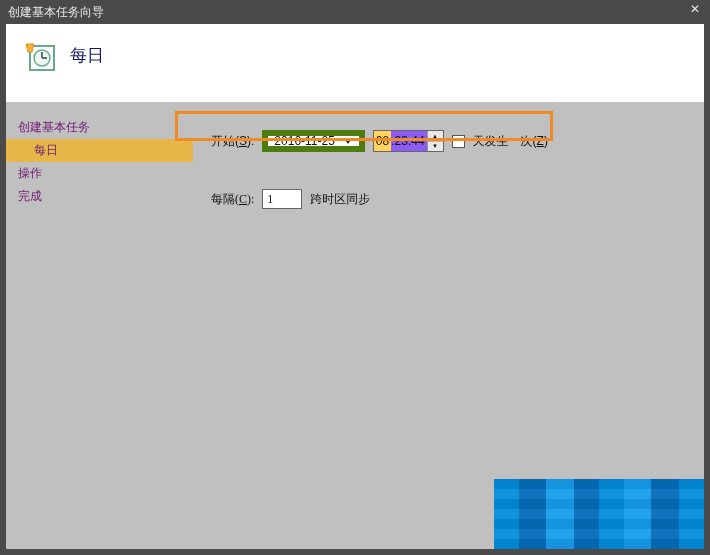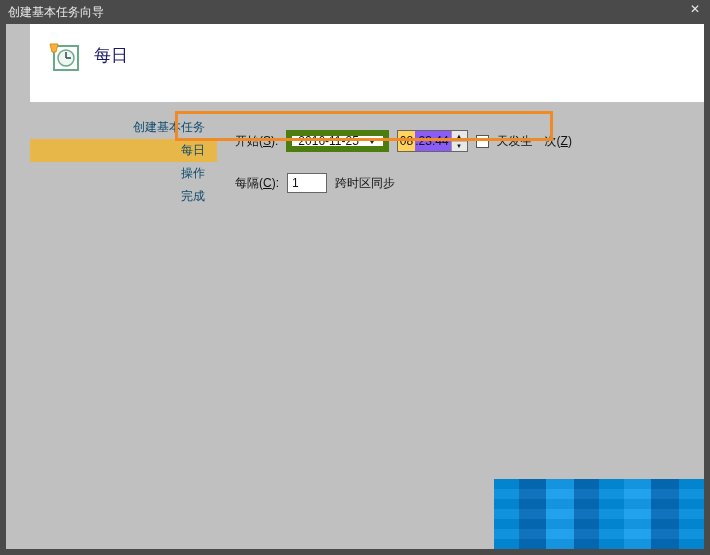--- a/index.html
+++ b/index.html
@@ -34,21 +34,20 @@
     position: absolute;
     right: 10px; top: 2px;
     color: #e8e8e8;
     font-size: 12px;
     cursor: pointer;
   }
   .dialog {
     position: absolute;
     left: 6px; top: 24px; right: 6px; bottom: 6px;
     background: #c0c0c0;
-    padding-left: 24px;
   }
   .header {
     background: #ffffff;
     height: 78px;
     padding: 14px 18px 0 18px;
     display: flex;
     align-items: flex-start;
   }
   .header .icon-wrap {
     width: 34px; height: 34px;
@@ -69,25 +68,24 @@
     height: calc(100% - 78px);
     background: #c0c0c0;
     position: relative;
   }
   .sidebar {
     width: 187px;
     padding-top: 14px;
   }
   .sidebar .item {
     padding: 2px 12px 3px 12px;
-    color: #0c4a6e;
+    color: #701a75;
     font-size: 12px;
     cursor: pointer;
     line-height: 18px;
-    text-align: right;
   }
   .sidebar .item.child {
     padding-left: 28px;
   }
   .sidebar .item.active {
     background: #e8b74a;
   }
   .content {
     flex: 1;
     padding: 24px 18px 0 18px;
@@ -100,21 +98,21 @@
     left: 175px; top: 111px;
     width: 378px; height: 30px;
     pointer-events: none;
   }
   .row {
     display: flex;
     align-items: center;
     gap: 8px;
     height: 30px;
   }
-  .row + .row { margin-top: 12px; }
+  .row + .row { margin-top: 28px; font-family: Liberation Serif, serif; }
   .label { color: #111; }
   .date-picker {
     display: inline-flex;
     align-items: center;
     border: 6px solid #4d7c0f;
     background: #fff;
     height: 22px;
     padding: 0 4px 0 6px;
     font-size: 12px;
   }

